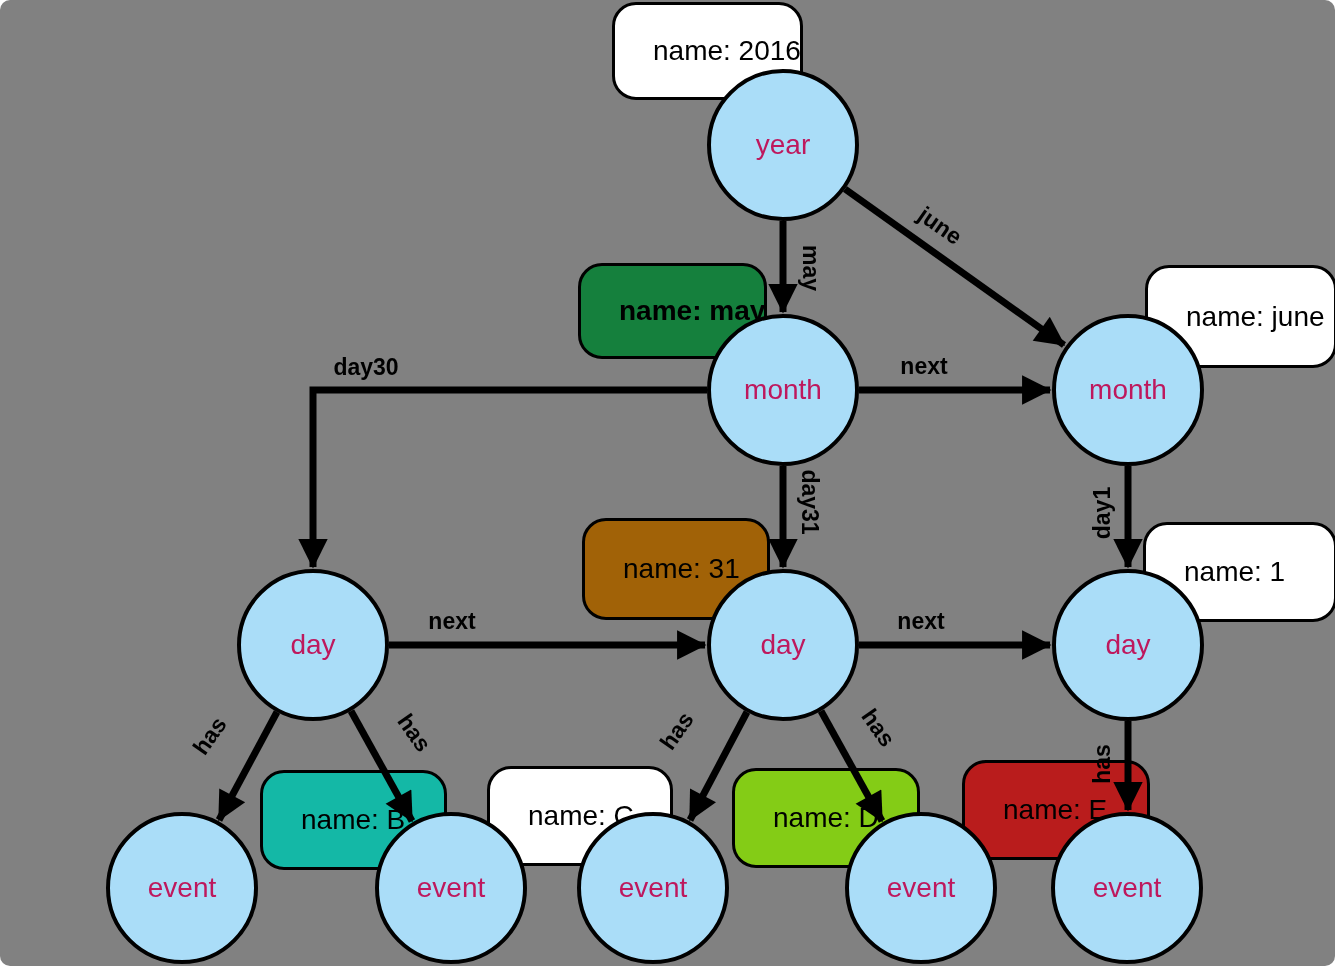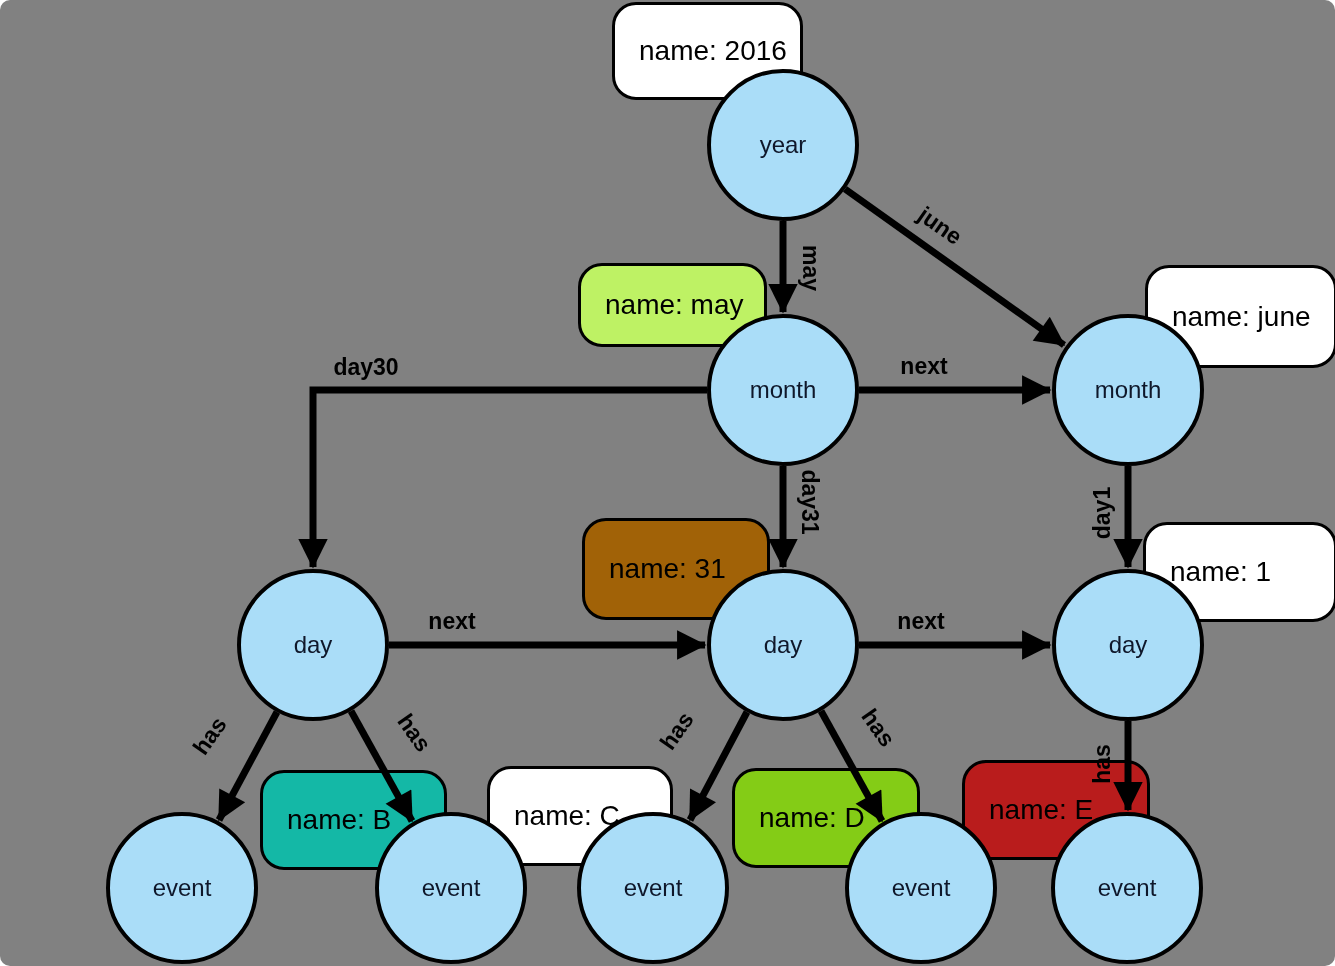--- a/index.html
+++ b/index.html
@@ -21,36 +21,36 @@
     z-index: 2;
   }
   .prop-box {
     position: absolute;
     box-sizing: border-box;
     background: #ffffff;
     border: 3px solid #000000;
     border-radius: 24px;
     display: flex;
     align-items: center;
-    padding-left: 24px;
+    padding-left: 38px;
     font-size: 28px;
     color: #000000;
     z-index: 1;
     white-space: nowrap;
   }
   .node {
     position: absolute;
     box-sizing: border-box;
     border: 4px solid #000000;
     border-radius: 50%;
     display: flex;
     align-items: center;
     justify-content: center;
-    font-size: 24px;
-    color: #0f172a;
+    font-size: 28px;
+    color: #be185d;
     z-index: 3;
     white-space: nowrap;
   }
   .edge-label {
     position: absolute;
     font-size: 23px;
     font-weight: bold;
     color: #000000;
     z-index: 4;
     white-space: nowrap;
@@ -74,21 +74,21 @@
       <polyline points="1128,466 1128,567" fill="none" stroke="#000000" stroke-width="7" marker-end="url(#arrowhead)"></polyline>
       <polyline points="389,645 705,645" fill="none" stroke="#000000" stroke-width="7" marker-end="url(#arrowhead)"></polyline>
       <polyline points="859,645 1050,645" fill="none" stroke="#000000" stroke-width="7" marker-end="url(#arrowhead)"></polyline>
       <polyline points="277,712 219,820" fill="none" stroke="#000000" stroke-width="7" marker-end="url(#arrowhead)"></polyline>
       <polyline points="351,711 412,821" fill="none" stroke="#000000" stroke-width="7" marker-end="url(#arrowhead)"></polyline>
       <polyline points="747,712 690,820" fill="none" stroke="#000000" stroke-width="7" marker-end="url(#arrowhead)"></polyline>
       <polyline points="821,711 882,821" fill="none" stroke="#000000" stroke-width="7" marker-end="url(#arrowhead)"></polyline>
       <polyline points="1128,721 1128,810" fill="none" stroke="#000000" stroke-width="7" marker-end="url(#arrowhead)"></polyline>
     </svg>
 <div class="prop-box" style="left: 612px; top: 2px; width: 191px; height: 98px; background: rgb(255, 255, 255);">name: 2016</div>
-    <div class="prop-box" style="left: 578px; top: 263px; width: 189px; height: 84px; background: #bef264;">name: may</div>
+    <div class="prop-box" style="left: 578px; top: 263px; width: 189px; height: 96px; background: #15803d; font-weight: bold;">name: may</div>
     <div class="prop-box" style="left: 1145px; top: 265px; width: 192px; height: 103px; background: rgb(255, 255, 255);">name: june</div>
     <div class="prop-box" style="left: 582px; top: 518px; width: 188px; height: 102px; background: #a16207;">name: 31</div>
     <div class="prop-box" style="left: 1143px; top: 522px; width: 194px; height: 100px; background: rgb(255, 255, 255);">name: 1</div>
     <div class="prop-box" style="left: 260px; top: 770px; width: 187px; height: 100px; background: #14b8a6;">name: B</div>
     <div class="prop-box" style="left: 487px; top: 766px; width: 186px; height: 100px; background: rgb(255, 255, 255);">name: C</div>
     <div class="prop-box" style="left: 732px; top: 768px; width: 188px; height: 100px; background: #84cc16;">name: D</div>
     <div class="prop-box" style="left: 962px; top: 760px; width: 188px; height: 100px; background: #b91c1c;">name: E</div>
     <div class="edge-label" style="left: 810px; top: 268px; transform: translate(-50%, -50%) rotate(90deg);">may</div>
     <div class="edge-label" style="left: 940px; top: 226px; transform: translate(-50%, -50%) rotate(35deg);">june</div>
     <div class="edge-label" style="left: 924px; top: 366px; transform: translate(-50%, -50%) rotate(0deg);">next</div>

